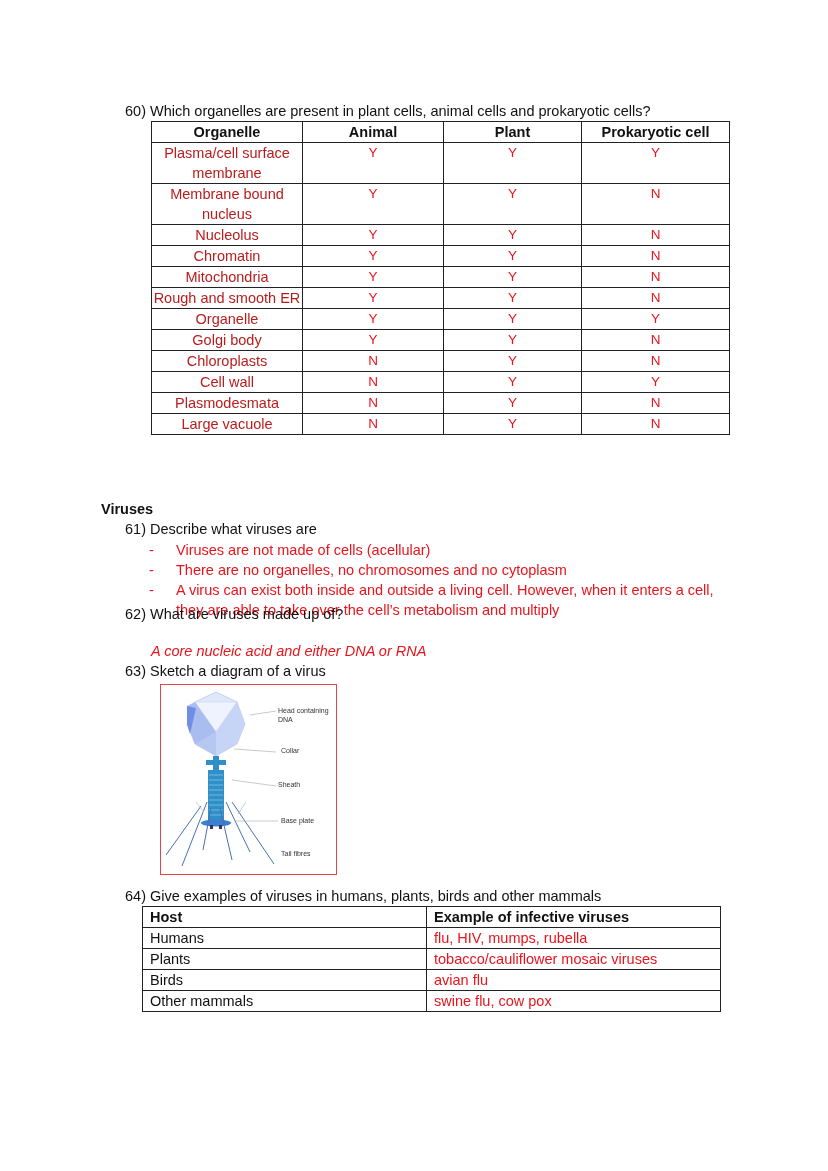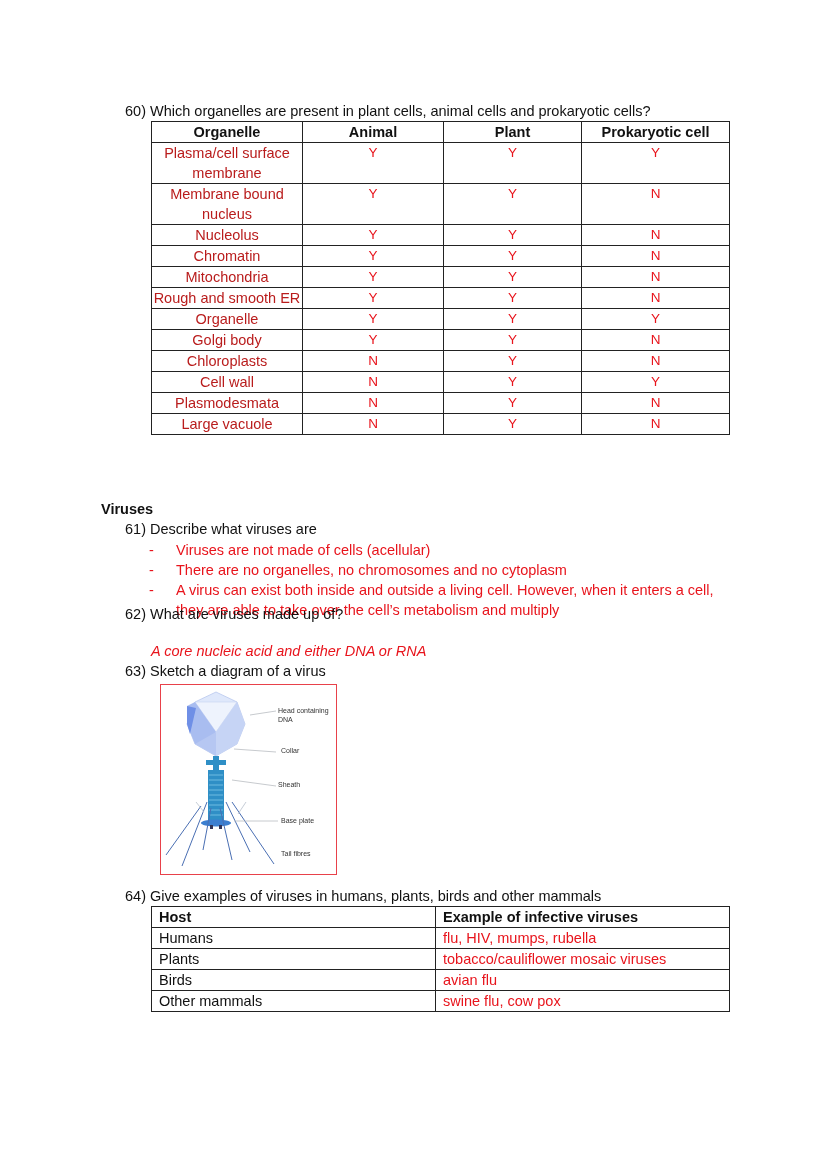--- a/index.html
+++ b/index.html
@@ -8,21 +8,21 @@
   .abs { position:absolute; }
   .q { white-space:nowrap; line-height:20px; }
   .red { color:#e8141c;font-style:italic; }
   table { border-collapse:collapse; }
   td, th { border:1px solid #222; padding:0; }
   #t1 { position:absolute; left:151px; top:121px; width:578px; table-layout:fixed; }
   #t1 th { font-weight:bold; text-align:center; height:20px; line-height:20px; font-size:14.5px; }
   #t1 td { text-align:center; vertical-align:top; line-height:20px; font-size:14.5px; }
   #t1 td.org { color:#b91c1c; }
   #t1 td.val { color:#e8141c; font-size:13.5px; }
-  #t2 { position:absolute; left:151px; top:906px; width:578px; table-layout:fixed;padding-left:20px; }
+  #t2 { position:absolute; left:142px; top:906px; width:578px; table-layout:fixed;padding-left:20px; }
   #t2 th, #t2 td { text-align:left; padding-left:7px; height:20px; line-height:20px; font-size:14.5px; }
   #t2 th { font-weight:bold; }
   #t2 td.ex { color:#e8141c; }
   ul.ans { list-style:none; margin:0; padding:0; }
   ul.ans li { position:relative; padding-left:27px; line-height:20px; color:#e8141c; }
   ul.ans li .dash { position:absolute; left:0; top:0; color:#e8141c; }
   #diagram { position:absolute; left:160px; top:684px; width:177px; height:191px; border:1.5px solid #e8414a; box-sizing:border-box; }
   .lbl { position:absolute; font-size:7px; color:#333; line-height:9px; white-space:nowrap; }
 </style>
 </head>

